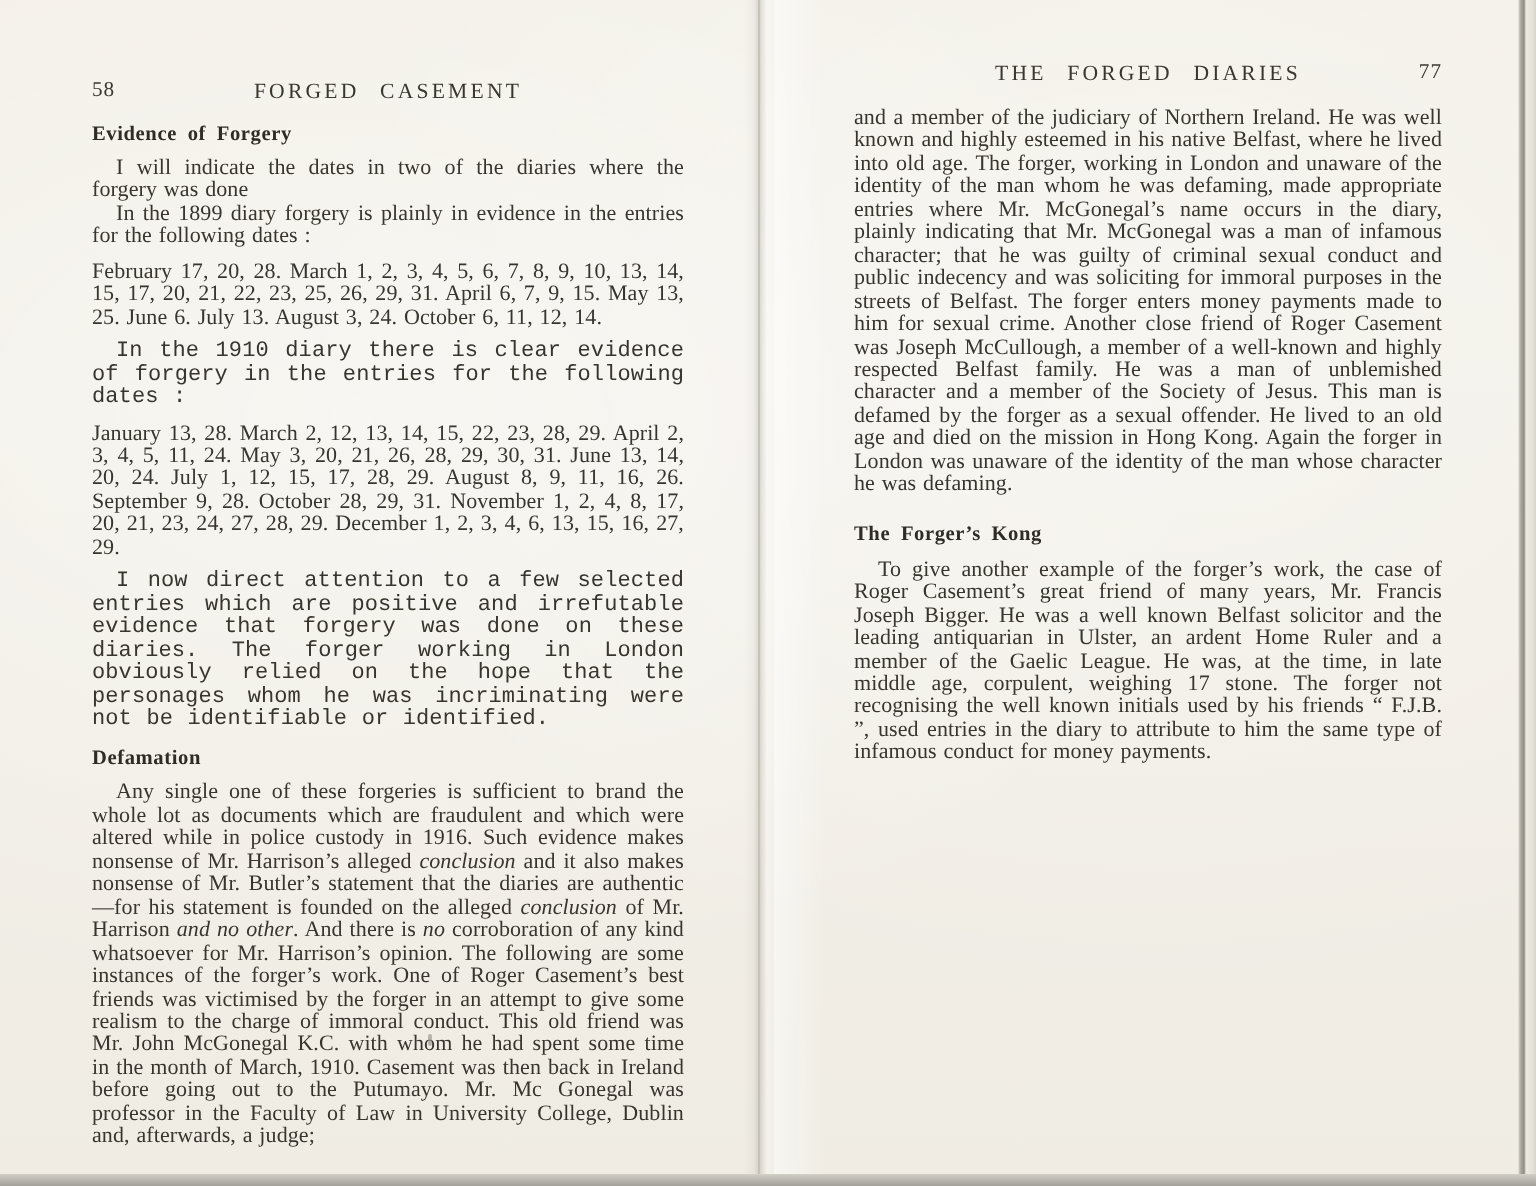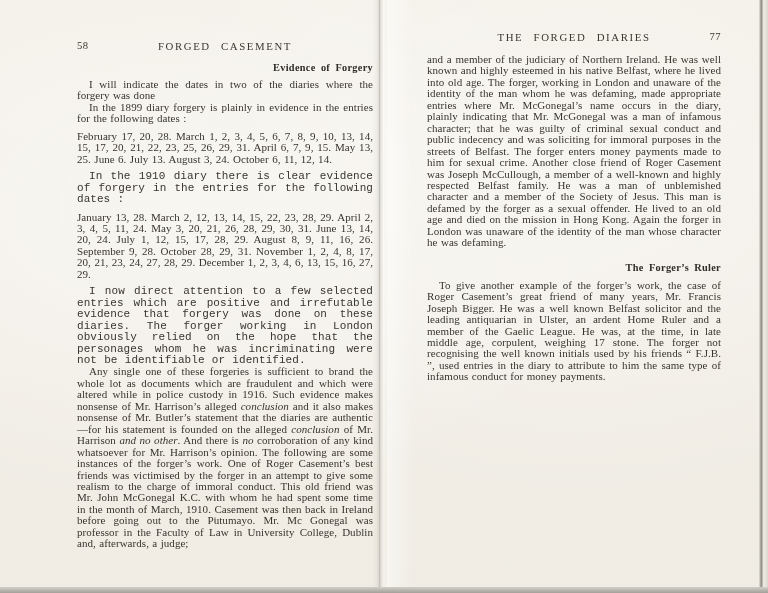--- a/index.html
+++ b/index.html
@@ -17,21 +17,21 @@
   .spread::before {
     content: "";
     position: absolute; inset: 0;
     background:
       radial-gradient(ellipse at 22% 35%, rgba(255,255,255,0.45), rgba(255,255,255,0) 55%),
       radial-gradient(ellipse at 75% 30%, rgba(255,255,255,0.40), rgba(255,255,255,0) 55%),
       linear-gradient(to bottom, rgba(120,113,100,0.03), rgba(120,113,100,0.06));
     pointer-events: none;
   }
   .page { position: absolute; top: 0; height: 100%; box-sizing: border-box; }
-  .page-left  { left: 0;    width: 379px; padding: 40px 37px 0 46px; margin-left: 31px; }
+  .page-left  { left: 0;    width: 379px; padding: 40px 37px 0 46px; }
   .page-right { left: 387px; width: 381px; padding: 31px 0 0 40px;
                 background: linear-gradient(to right, rgba(255,255,255,0.5), rgba(255,255,255,0) 26px); }
   .col { width: 296px; }
   .page-right .col { width: 294px; }
 
   .pagehead { position: relative; text-align: center; height: 14px;
               font-size: 10.8px; letter-spacing: 0.4px; color: #3a372f; }
   .runhead  { letter-spacing: 1.6px; word-spacing: 6px; }
   .pagenum  { position: absolute; top: 0; font-size: 10.6px; letter-spacing: 0.5px; }
   .pagenum.pos-left  { left: 0; }
@@ -46,21 +46,21 @@
     line-height: 11.45px;
     text-align: justify;
     word-spacing: 0.6px;
     letter-spacing: 0.05px;
   }
   .para.indent { text-indent: 12px; }
   .para.spaced { margin-top: 6px; font-family: Liberation Mono, monospace; }
   .para.dates  { margin: 6px 0; }
   .sec-heading {
     font-weight: bold;
-    text-align: right;
+    text-align: left;
     font-size: 10.3px;
     line-height: 12px;
     margin: 8px 0 5px;
     word-spacing: 2.5px;
     letter-spacing: 0.3px;
     color: #2f2c26;
   }
   .page-right .sec-heading { margin: 13px 0 6px; }
 
   
@@ -110,34 +110,35 @@
         <span class="runhead">FORGED CASEMENT</span>
       </div>
       <div class="pagebody">
           <div class="sec-heading">Evidence of Forgery</div>
           <p class="para indent"><span>I will indicate the dates in two of the diaries where the forgery was done</span></p>
           <p class="para indent"><span>In the 1899 diary forgery is plainly in evidence in the entries for the following dates :</span></p>
           <p class="para dates"><span>February 17, 20, 28. March 1, 2, 3, 4, 5, 6, 7, 8, 9, 10, 13, 14, 15, 17, 20, 21, 22, 23, 25, 26, 29, 31. April 6, 7, 9, 15. May 13, 25. June 6. July 13. August 3, 24. October 6, 11, 12, 14.</span></p>
           <p class="para indent spaced"><span>In the 1910 diary there is clear evidence of forgery in the entries for the following dates :</span></p>
           <p class="para dates"><span>January 13, 28. March 2, 12, 13, 14, 15, 22, 23, 28, 29. April 2, 3, 4, 5, 11, 24. May 3, 20, 21, 26, 28, 29, 30, 31. June 13, 14, 20, 24. July 1, 12, 15, 17, 28, 29. August 8, 9, 11, 16, 26. September 9, 28. October 28, 29, 31. November 1, 2, 4, 8, 17, 20, 21, 23, 24, 27, 28, 29. December 1, 2, 3, 4, 6, 13, 15, 16, 27, 29.</span></p>
           <p class="para indent spaced"><span>I now direct attention to a few selected entries which are positive and irrefutable evidence that forgery was done on these diaries. The forger working in London obviously relied on the hope that the personages whom he was incriminating were not be identifiable or identified.</span></p>
+          <div class="sec-heading">Defamation</div>
           <p class="para indent"><span>Any single one of these forgeries is sufficient to brand the whole lot as documents which are fraudulent and which were altered while in police custody in 1916. Such evidence makes nonsense of Mr. Harrison’s alleged </span><i>conclusion</i><span> and it also makes nonsense of Mr. Butler’s statement that the diaries are authentic—for his statement is founded on the alleged </span><i>conclusion</i><span> of Mr. Harrison </span><i>and no other</i><span>. And there is </span><i>no</i><span> corroboration of any kind whatsoever for Mr. Harrison’s opinion. The following are some instances of the forger’s work. One of Roger Casement’s best friends was victimised by the forger in an attempt to give some realism to the charge of immoral conduct. This old friend was Mr. John McGonegal K.C. with whom he had spent some time in the month of March, 1910. Casement was then back in Ireland before going out to the Putumayo. Mr. Mc Gonegal was professor in the Faculty of Law in University College, Dublin and, afterwards, a judge;</span></p>
         </div>
     </div>
   </div>
 
   <div class="page page-right">
     <div class="col">
       <div class="pagehead">
         <span class="runhead">THE FORGED DIARIES</span>
         <span class="pagenum pos-right">77</span>
       </div>
       <div class="pagebody">
           <p class="para"><span>and a member of the judiciary of Northern Ireland. He was well known and highly esteemed in his native Belfast, where he lived into old age. The forger, working in London and unaware of the identity of the man whom he was defaming, made appropriate entries where Mr. McGonegal’s name occurs in the diary, plainly indicating that Mr. McGonegal was a man of infamous character; that he was guilty of criminal sexual conduct and public indecency and was soliciting for immoral purposes in the streets of Belfast. The forger enters money payments made to him for sexual crime. Another close friend of Roger Casement was Joseph McCullough, a member of a well-known and highly respected Belfast family. He was a man of unblemished character and a member of the Society of Jesus. This man is defamed by the forger as a sexual offender. He lived to an old age and died on the mission in Hong Kong. Again the forger in London was unaware of the identity of the man whose character he was defaming.</span></p>
-          <div class="sec-heading">The Forger’s Ruler</div>
+          <div class="sec-heading">The Forger’s Kong</div>
           <p class="para indent"><span>To give another example of the forger’s work, the case of Roger Casement’s great friend of many years, Mr. Francis Joseph Bigger. He was a well known Belfast solicitor and the leading antiquarian in Ulster, an ardent Home Ruler and a member of the Gaelic League. He was, at the time, in late middle age, corpulent, weighing 17 stone. The forger not recognising the well known initials used by his friends “ F.J.B. ”, used entries in the diary to attribute to him the same type of infamous conduct for money payments.</span></p>
         </div>
     </div>
   </div>
 
   <div class="gutter"></div>
   <div class="edge-right"></div>
   <div class="edge-bottom"></div>
   <div class="artifact"></div>
 

